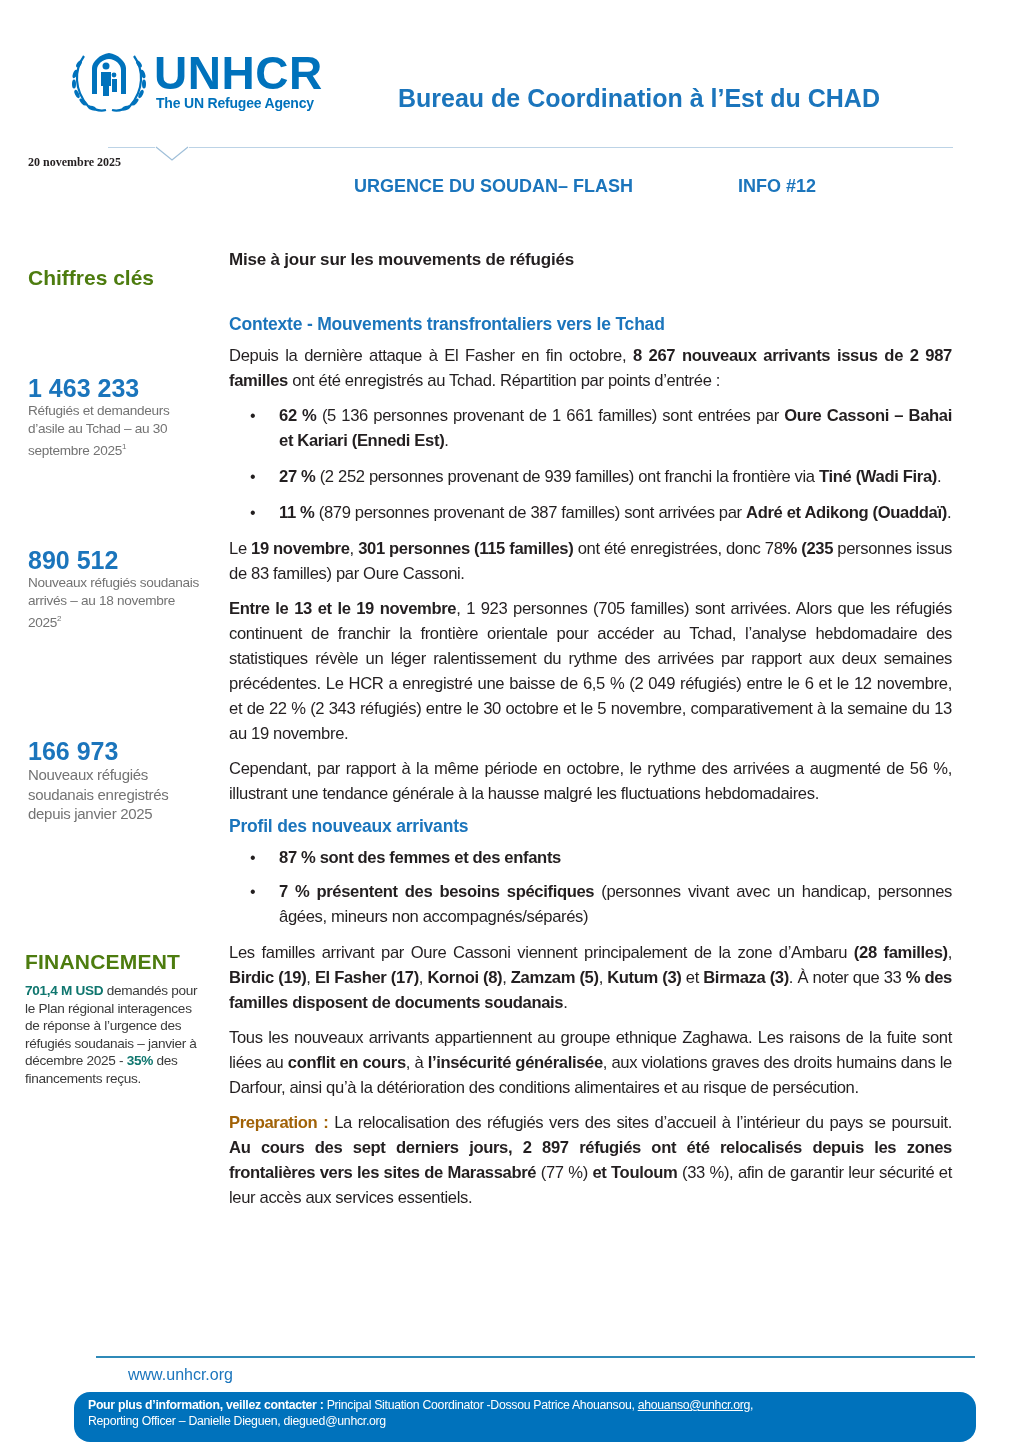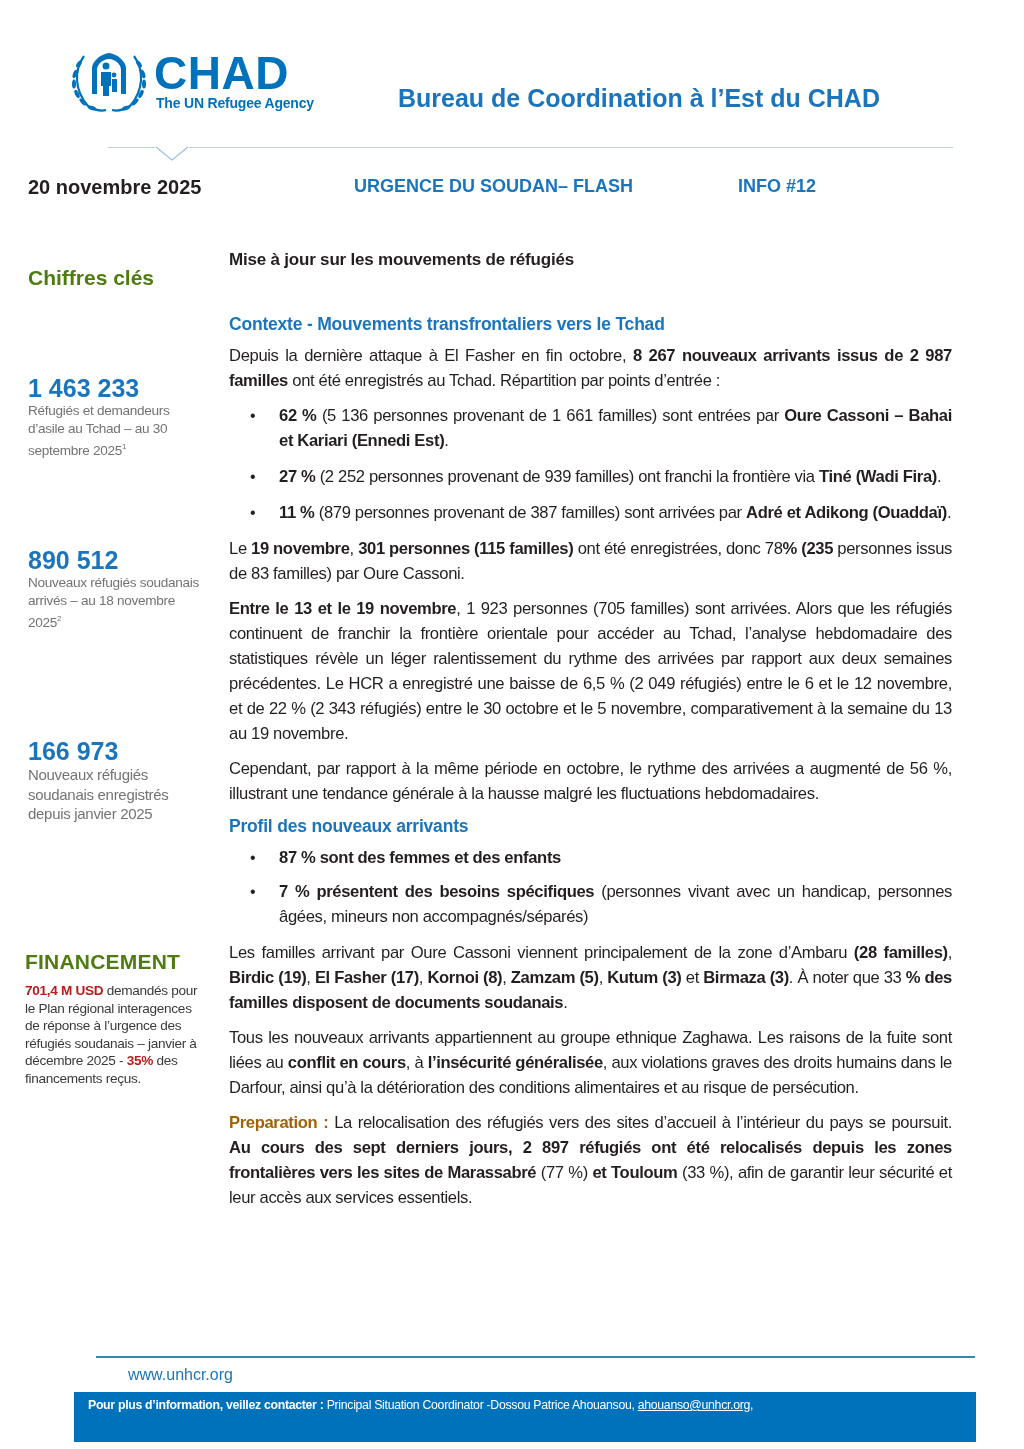--- a/index.html
+++ b/index.html
@@ -11,54 +11,54 @@
 
   
   #logo { left: 70px; top: 48px; width: 275px; height: 70px; }
   #logo .emblem { position: absolute; left: 0; top: 0; width: 78px; height: 66px; }
   #logo .wordmark { position: absolute; left: 84px; top: 2px; font-weight: bold; font-size: 46px; line-height: 46px; color: #0072bc; letter-spacing: 0.5px; }
   #logo .tagline { position: absolute; left: 86px; top: 47px; font-size: 14px; font-weight: bold; color: #0072bc; letter-spacing: -0.2px; }
   #bureau-title { left: 398px; top: 84px; font-size: 25px; font-weight: bold; color: #1b75bc; white-space: nowrap; }
   #header-rule { left: 108px; top: 147px; width: 845px; height: 1px; background: #bcd3e6; }
   #header-chevron { left: 155px; top: 146px; width: 34px; height: 16px; }
 
-  #date { left: 28px; top: 176px; font-size: 20px; font-weight: bold; }
+  #date { left: 28px; top: 155px; font-size: 12px; font-weight: bold; font-family: Liberation Serif, serif; }
   #flash-title { left: 354px; top: 176px; font-size: 18px; font-weight: bold; color: #1b75bc; white-space: nowrap; }
   #flash-info { left: 738px; top: 176px; font-size: 18px; font-weight: bold; color: #1b75bc; white-space: nowrap; }
 
   
   .side-heading { font-size: 21px; font-weight: bold; color: #4d7c0f; }
   .kf-value { font-size: 25px; font-weight: bold; color: #1b75bc; line-height: 28px; }
   .kf-desc { font-size: 13.6px; color: #737373; line-height: 18px; width: 180px; letter-spacing: -0.3px; }
   .kf-desc sup { font-size: 8px; }
   #kf-1 { left: 28px; top: 374px; }
   #kf-2 { left: 28px; top: 546px; }
   #kf-3 { left: 28px; top: 737px; }
   #kf-3 .kf-desc { font-size: 15px; line-height: 19.5px; }
   #key-figures-heading { left: 28px; top: 266px; }
   #funding { left: 25px; top: 950px; width: 180px; }
   #funding .side-heading { font-size: 21px; letter-spacing: 0.2px; }
   #funding .fund-text { font-size: 13.6px; line-height: 17.5px; color: #3a3a3a; margin-top: 8px; letter-spacing: -0.3px; }
-  #funding .fund-text b { color: #b91c1c; }
+  #funding .fund-text b { color: #0f766e; }
 
   
   #main { left: 229px; top: 234px; width: 723px; }
   .main-p { font-size: 16.6px; line-height: 25px; margin: 0 0 10px 0; text-align: justify; letter-spacing: -0.35px; }
   .main-p b { font-weight: bold; }
   .section-heading { font-size: 17.5px; font-weight: bold; color: #1b75bc; margin: 0 0 8px 0; letter-spacing: -0.2px; }
   #update-heading { font-size: 17px; font-weight: bold; margin: 16px 0 44px 0; letter-spacing: -0.2px; }
   ul.bullets { margin: 0 0 6px 0; padding: 0 0 0 50px; list-style: none; }
   ul.bullets li { position: relative; font-size: 16.6px; line-height: 25px; margin: 0 0 11px 0; text-align: justify; letter-spacing: -0.35px; }
   ul.bullets li .dot { position: absolute; left: -29px; top: 0; font-size: 16px; }
   .prep-label { color: #a16207; font-weight: bold; }
 
   
   #footer-rule { left: 96px; top: 1356px; width: 879px; height: 2px; background: #2f8ab8; }
   #footer-url { left: 128px; top: 1366px; font-size: 16px; color: #1b75bc; }
-  #footer-band { left: 74px; top: 1392px; width: 902px; height: 50px; background: #0072bc; color: #ffffff; font-size: 12.3px; line-height: 16px; letter-spacing: -0.3px; }
+  #footer-band { left: 74px; top: 1392px; width: 902px; height: 50px; background: #0072bc; color: #ffffff; font-size: 12.3px; line-height: 16px; letter-spacing: -0.3px; border-radius: 16px; }
   #footer-band .inner { padding: 5px 0 0 14px; }
   #footer-band b { font-weight: bold; }
   #footer-band .mail { text-decoration: underline; }
 </style>
 </head>
 <body>
 
 <div id="logo" class="abs">
   <svg class="emblem" viewBox="0 0 78 66">
 
@@ -81,21 +81,21 @@
       <ellipse cx="56" cy="60" rx="4.5" ry="2" transform="rotate(160 56 60)"></ellipse>
 
       <path d="M22 46 L22 20 C22 14, 30 6, 39 5 C48 6, 56 14, 56 20 L56 46 L51 46 L51 22 C51 16, 45 11, 39 11 C33 11, 27 16, 27 22 L27 46 Z"></path>
 
       <circle cx="36" cy="18" r="3.5"></circle>
       <path d="M31 24 L41 24 L41 38 L39 38 L39 48 L33 48 L33 38 L31 38 Z"></path>
       <circle cx="44" cy="27" r="2.4"></circle>
       <path d="M42 31 L47 31 L47 44 L42 44 Z"></path>
     </g>
   </svg>
-  <div class="wordmark">CHAD</div>
+  <div class="wordmark">UNHCR</div>
   <div class="tagline">The UN Refugee Agency</div>
 </div>
 
 <div id="bureau-title" class="abs">Bureau de Coordination à l’Est du CHAD</div>
 <div id="header-rule" class="abs"></div>
 <svg id="header-chevron" class="abs" viewBox="0 0 34 16">
   <rect x="0" y="0" width="34" height="2" fill="#ffffff"></rect>
   <polyline points="1,1 17,14 33,1" fill="none" stroke="#9fbfd9" stroke-width="1.2"></polyline>
 </svg>
 
@@ -154,14 +154,15 @@
   <p class="main-p"><span>Tous les nouveaux arrivants appartiennent au groupe ethnique Zaghawa. Les raisons de la fuite sont liées au </span><b>conflit en cours</b><span>, à </span><b>l’insécurité généralisée</b><span>, aux violations graves des droits humains dans le Darfour, ainsi qu’à la détérioration des conditions alimentaires et au risque de persécution.</span></p>
 
   <p class="main-p"><span class="prep-label">Preparation :</span><span> La relocalisation des réfugiés vers des sites d’accueil à l’intérieur du pays se poursuit. </span><b>Au cours des sept derniers jours, 2 897 réfugiés ont été relocalisés depuis les zones frontalières vers les sites de Marassabré</b><span> (77 %) </span><b>et Touloum</b><span> (33 %), afin de garantir leur sécurité et leur accès aux services essentiels.</span></p>
 </div>
 
 <div id="footer-rule" class="abs"></div>
 <div id="footer-url" class="abs">www.unhcr.org</div>
 <div id="footer-band" class="abs">
   <div class="inner">
     <div><b>Pour plus d’information, veillez contacter :</b><span> Principal Situation Coordinator -Dossou Patrice Ahouansou, </span><span class="mail">ahouanso@unhcr.org</span><span>,</span></div>
+    <div>Reporting Officer – Danielle Dieguen, diegued@unhcr.org</div>
   </div>
 </div>
 
 </body></html>

